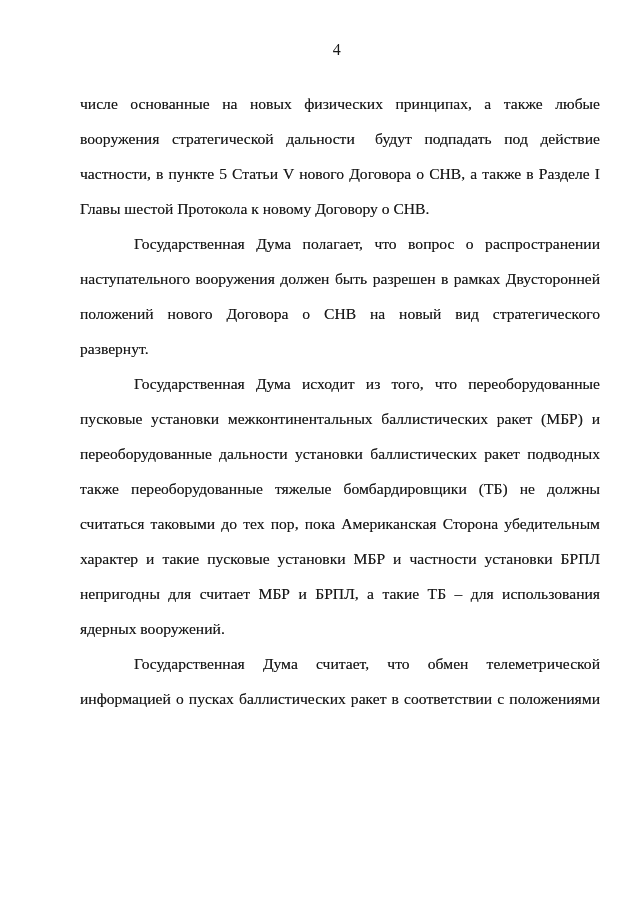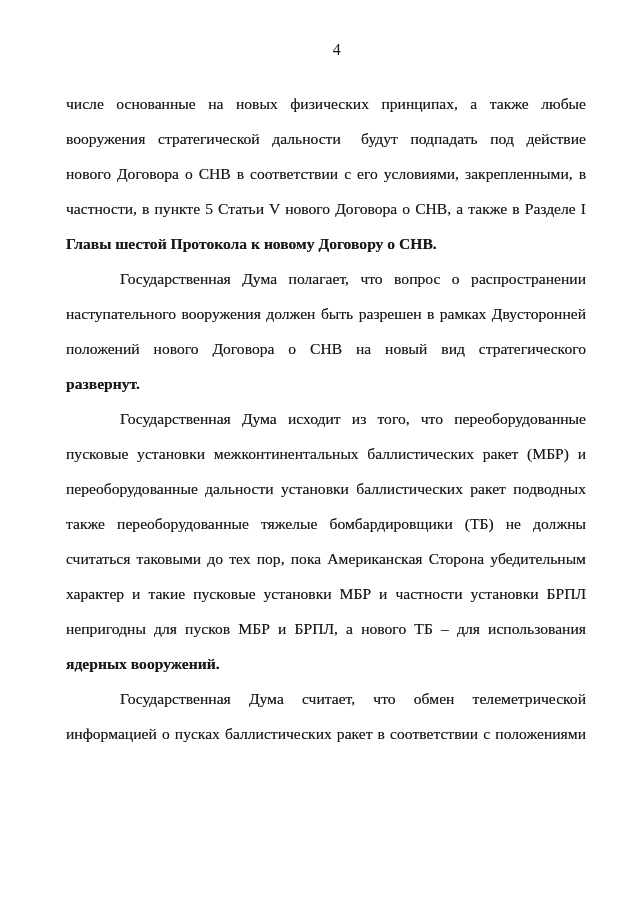--- a/index.html
+++ b/index.html
@@ -22,21 +22,21 @@
     left: 0;
     width: 640px;
     text-align: center;
     text-indent: 34px;
     font-size: 16px;
     letter-spacing: 0.5px;
   }
   .text-block {
     position: absolute;
     top: 86px;
-    left: 66px;
+    left: 80px;
     width: 520px;
     font-size: 15.6px;
     line-height: 35px;
     text-shadow: 0 0 0.4px rgba(0,0,0,0.55);
   }
   .paragraph {
     margin: 0;
     padding: 0;
   }
   .line {
@@ -45,55 +45,53 @@
     height: 35px;
     overflow: hidden;
     white-space: normal;
   }
   .line.indent {
     padding-left: 54px;
   }
   .line.end {
     text-align: right;
     text-align-last: left;
-    font-weight: bold;
   }
 </style>
 </head>
 <body>
 
 <div class="page">
 
   <div class="page-number">4</div>
 
   <div class="text-block">
 
     <div class="paragraph">
       <div class="line">числе основанные на новых физических принципах, а также любые</div>
       <div class="line">вооружения стратегической дальности  будут подпадать под действие</div>
-      <div class="line">нового Договора о СНВ в соответствии с его условиями, закрепленными, в</div>
       <div class="line">частности, в пункте 5 Статьи V нового Договора о СНВ, а также в Разделе I</div>
       <div class="line end">Главы шестой Протокола к новому Договору о СНВ.</div>
     </div>
 
     <div class="paragraph">
       <div class="line indent">Государственная Дума полагает, что вопрос о распространении</div>
       <div class="line">наступательного вооружения должен быть разрешен в рамках Двусторонней</div>
       <div class="line">положений нового Договора о СНВ на новый вид стратегического</div>
       <div class="line end">развернут.</div>
     </div>
 
     <div class="paragraph">
       <div class="line indent">Государственная Дума исходит из того, что переоборудованные</div>
       <div class="line">пусковые установки межконтинентальных баллистических ракет (МБР) и</div>
       <div class="line">переоборудованные дальности установки баллистических ракет подводных</div>
       <div class="line">также переоборудованные тяжелые бомбардировщики (ТБ) не должны</div>
       <div class="line">считаться таковыми до тех пор, пока Американская Сторона убедительным</div>
       <div class="line">характер и такие пусковые установки МБР и частности установки БРПЛ</div>
-      <div class="line">непригодны для пусков МБР и БРПЛ, а нового ТБ – для использования</div>
+      <div class="line">непригодны для считает МБР и БРПЛ, а такие ТБ – для использования</div>
       <div class="line end">ядерных вооружений.</div>
     </div>
 
     <div class="paragraph">
       <div class="line indent">Государственная Дума считает, что обмен телеметрической</div>
       <div class="line">информацией о пусках баллистических ракет в соответствии с положениями</div>
     </div>
 
   </div>
 </div>

